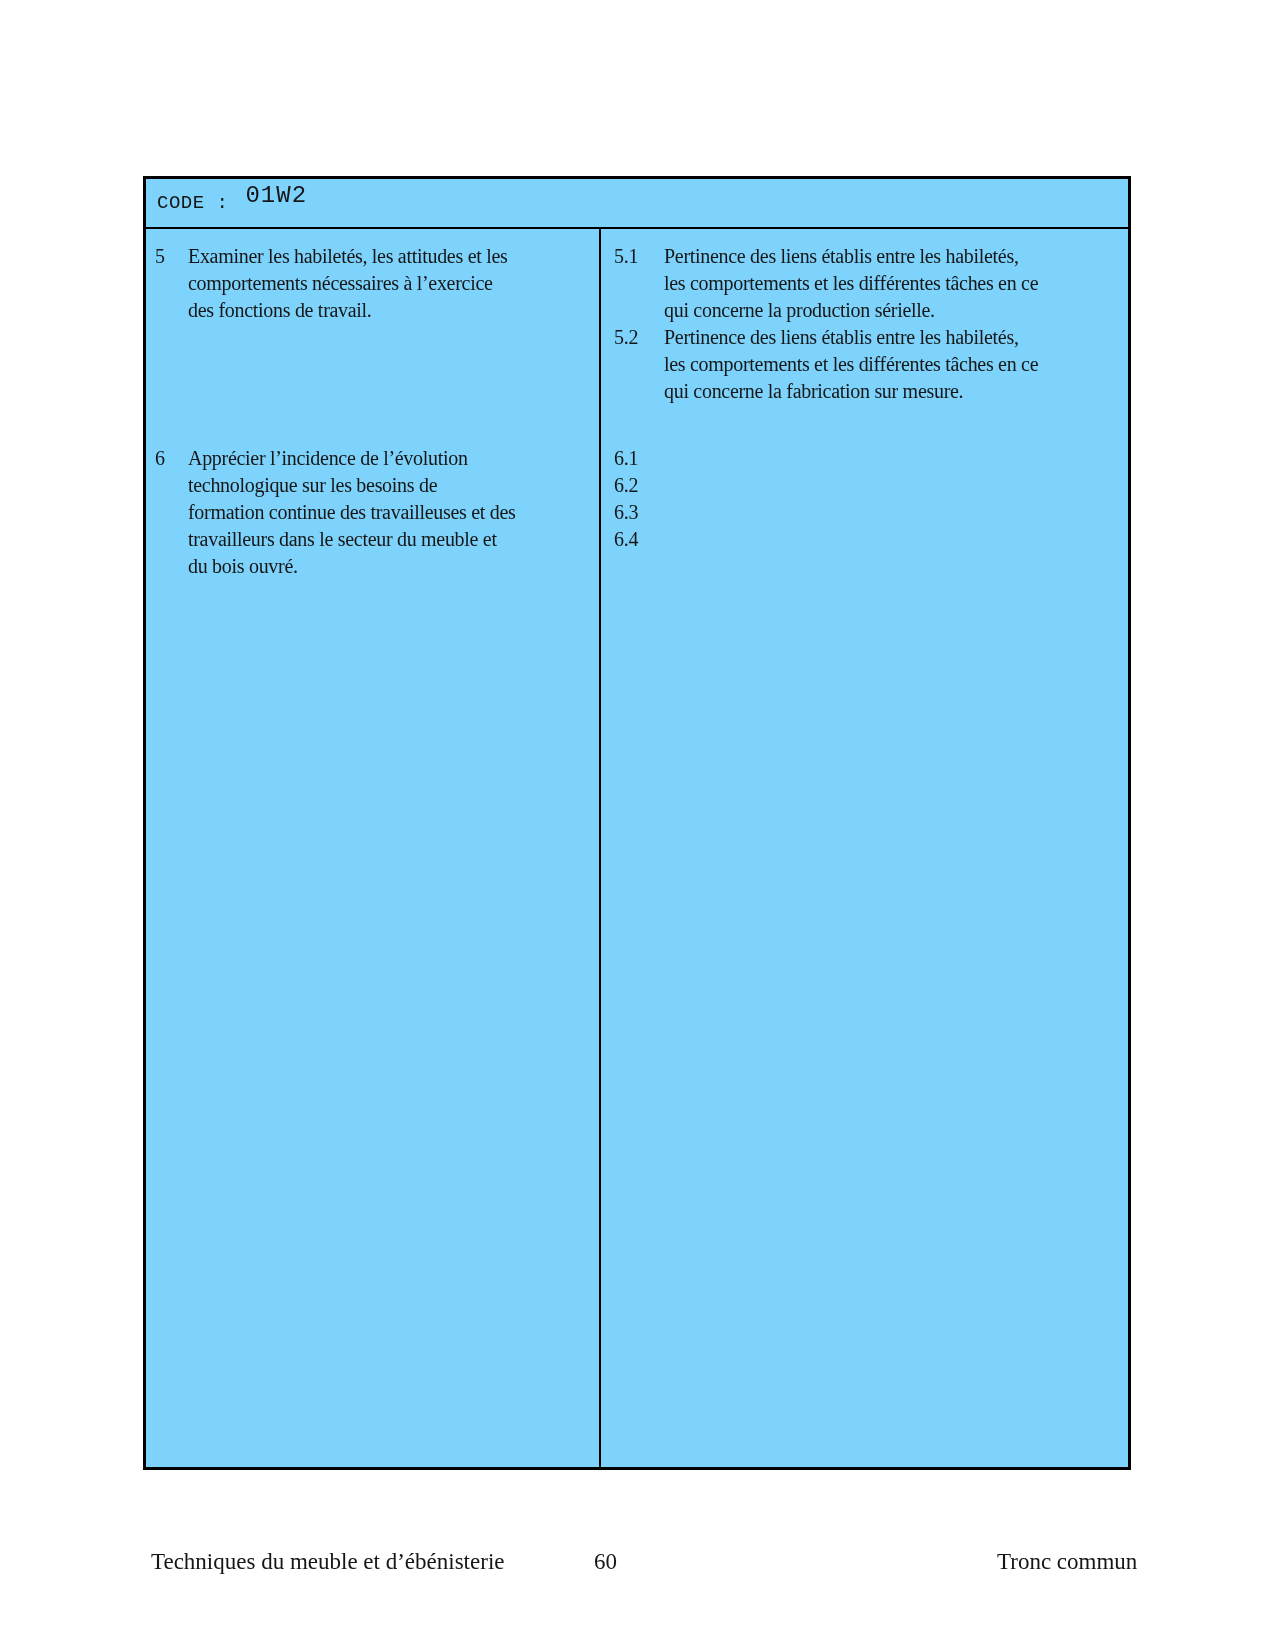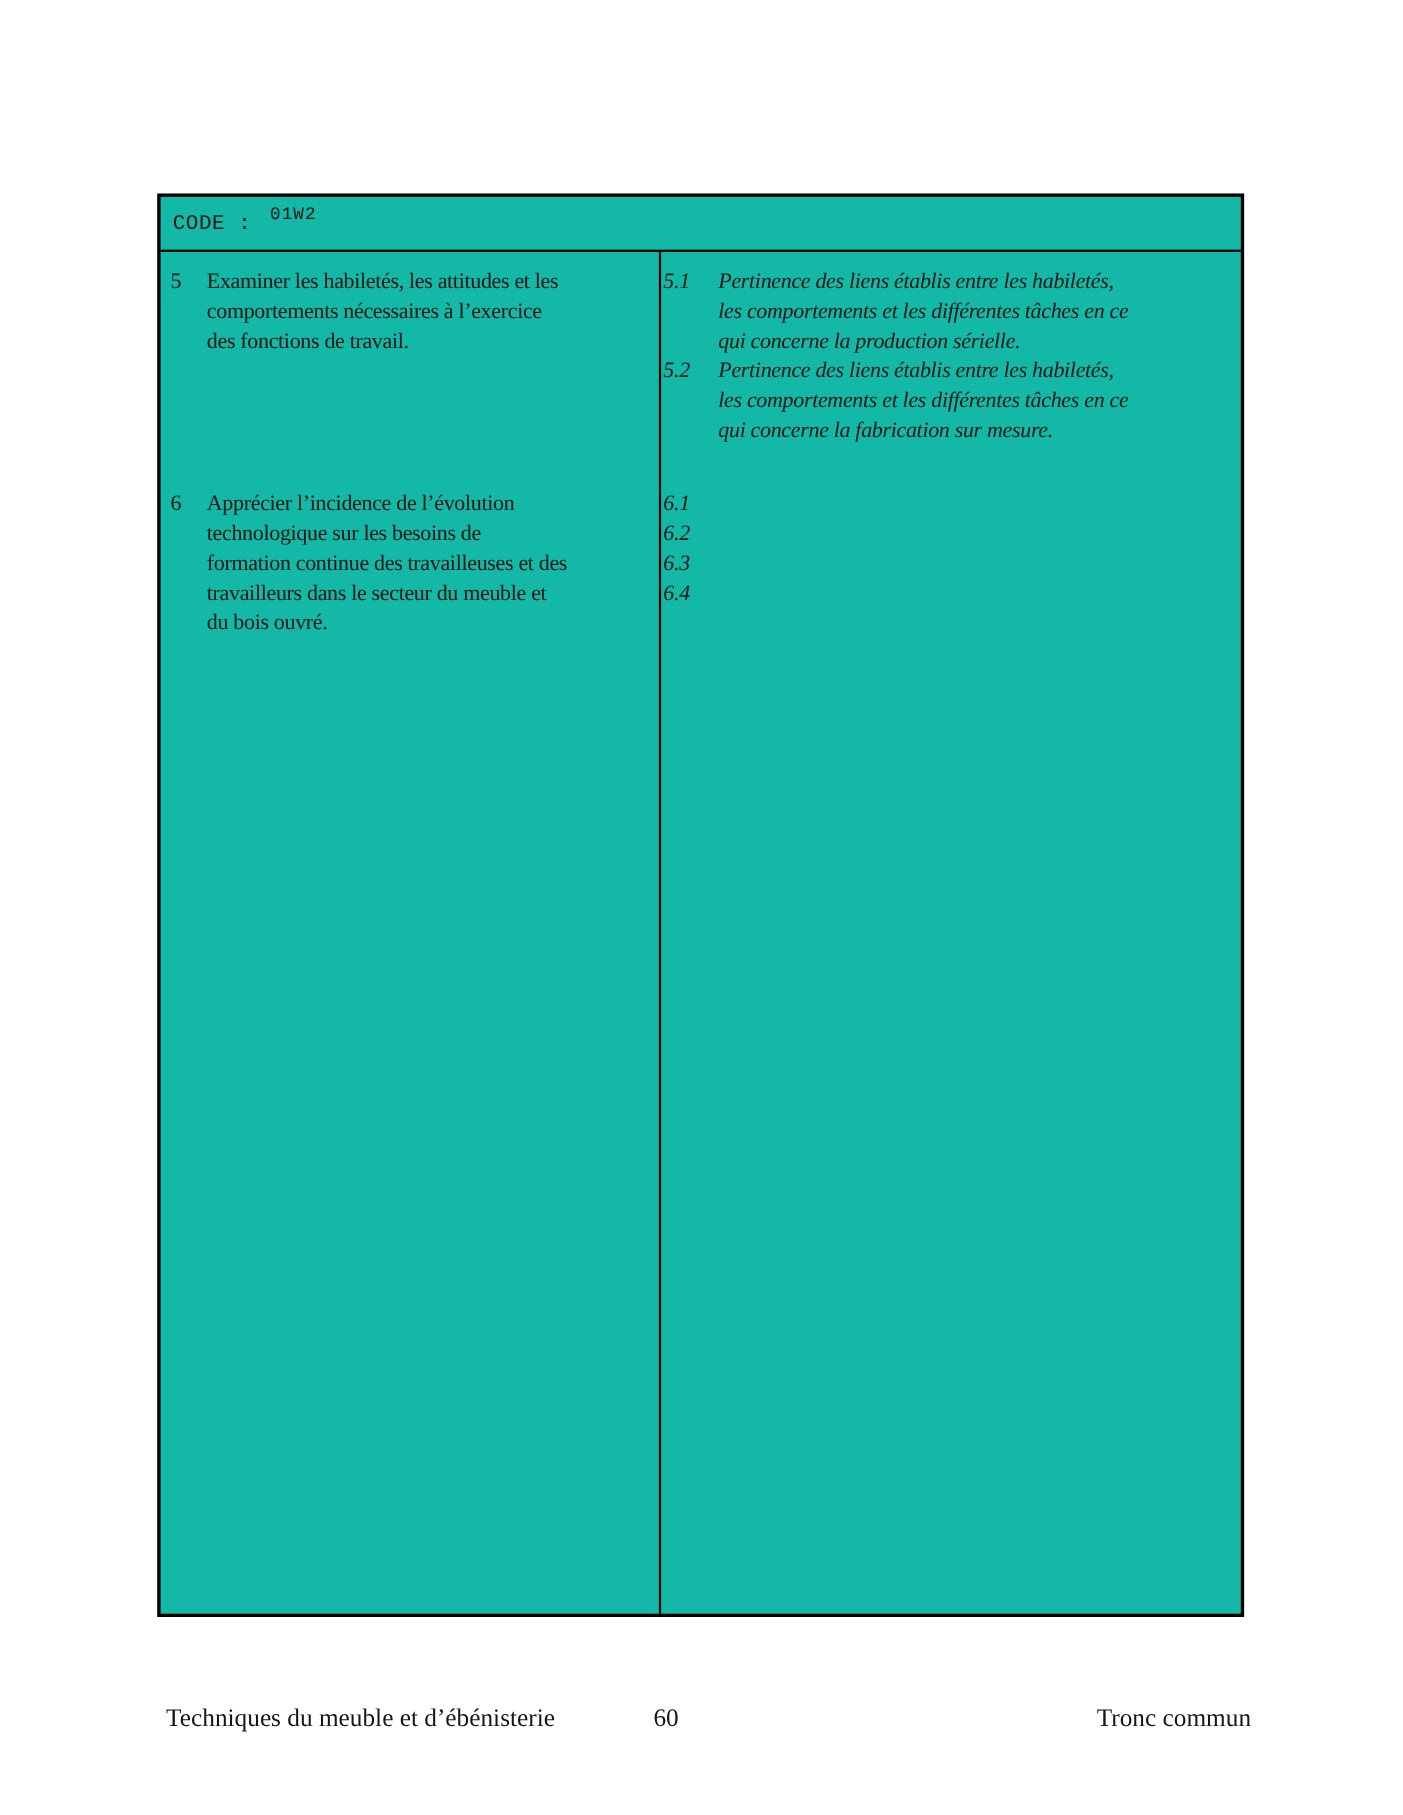--- a/index.html
+++ b/index.html
@@ -17,59 +17,59 @@
   
   .doc-table {
     position: absolute;
     left: 143px;
     top: 176px;
     width: 988px;
     height: 1294px;
     border: 3px solid #000;
     display: flex;
     flex-direction: column;
-    background: #14b8a6;
+    background: #7dd3fc;
   }
 
   
   .code-row {
     flex: none;
     height: 50px;
     border-bottom: 2px solid #000;
     display: flex;
     align-items: center;
     padding-left: 11px;
   }
   .code-label {
     font-family: "Liberation Mono", monospace;
     font-size: 19px;
     letter-spacing: 0.5px;
     white-space: pre;
   }
   .code-value {
     font-family: "Liberation Mono", monospace;
-    font-size: 16px;
+    font-size: 24px;
     margin-left: 17px;
     position: relative;
     top: -8px;
     letter-spacing: 1px;
   }
 
   
   .body-grid {
     flex: 1;
     display: grid;
     grid-template-columns: 455px 1fr;
     grid-template-rows: auto 1fr;
   }
   .cell { font-size: 20px; line-height: 27px; letter-spacing: -0.3px; }
   .cell.left  { border-right: 2px solid #000; }
   .cell.row1  { padding-top: 14px; padding-bottom: 40px; }
   .cell.left  { padding-left: 9px;  padding-right: 28px; }
-  .cell.right { padding-left: 2px; padding-right: 18px; font-style: italic; }
+  .cell.right { padding-left: 13px; padding-right: 18px; }
 
   .item { display: flex; align-items: flex-start; }
   .item .num  { flex: none; }
   .objective .num { width: 33px; }
   .criterion .num { width: 50px; }
   .item .txt { white-space: pre-line; }
 
   
   .footer-left, .footer-center, .footer-right {
     position: absolute;

